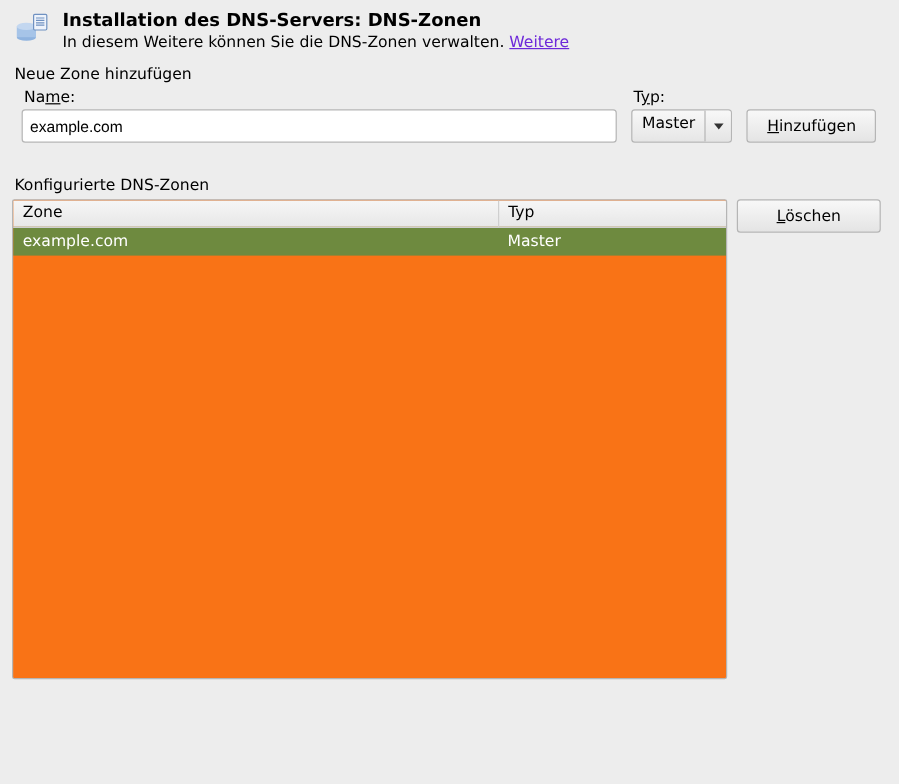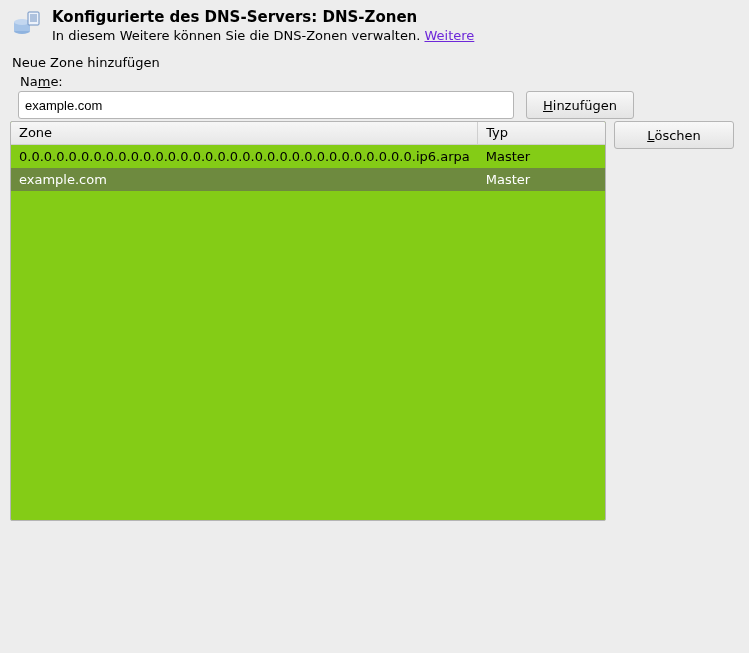--- a/index.html
+++ b/index.html
@@ -99,21 +99,21 @@
   
   .zones-area {
     display: flex;
     gap: 8px;
     margin-top: 2px;
   }
   .table-wrap {
     flex: 0 0 596px;
     width: 596px;
     height: 400px;
-    background: #84cc16;
+    background: #f97316;
     border: 1px solid #b5b5b5;
     border-radius: 2px;
     overflow: hidden;
   }
   table { width: 100%; border-collapse: collapse; font-size: 13px; }
   thead th {
     text-align: left;
     font-weight: normal;
     background: linear-gradient(#f6f6f6,#e7e7e7);
     border-right: 1px solid #cfcfcf;
@@ -165,59 +165,67 @@
         <rect x="2" y="14" width="16" height="9" fill="#a6c4e8"></rect>
         <ellipse cx="10" cy="14" rx="8" ry="3" fill="#c3d7f0"></ellipse>
         <rect x="16" y="4" width="11" height="13" rx="1" fill="#eef3fb" stroke="#6f91c1" stroke-width="1"></rect>
         <line x1="18" y1="7" x2="25" y2="7" stroke="#6f91c1" stroke-width="1"></line>
         <line x1="18" y1="9" x2="25" y2="9" stroke="#6f91c1" stroke-width="1"></line>
         <line x1="18" y1="11" x2="25" y2="11" stroke="#6f91c1" stroke-width="1"></line>
         <line x1="18" y1="13" x2="25" y2="13" stroke="#6f91c1" stroke-width="1"></line>
       </svg>
     </div>
     <div class="header-text">
-      <div class="header-title">Konfigurierte des DNS-Servers: DNS-Zonen</div>
+      <div class="header-title">Installation des DNS-Servers: DNS-Zonen</div>
       <div class="header-sub">
         <span>In diesem Weitere können Sie die DNS-Zonen verwalten. </span><a href="#">Weitere</a>
       </div>
     </div>
   </div>
 
   <div class="body">
 
     <div class="group-label">Neue Zone hinzufügen</div>
     <div class="new-zone">
       <div class="new-zone-row">
         <div class="field">
           <label class="field-label">
             <span>Na</span><span class="underline">m</span><span>e:</span>
           </label>
           <input id="name-input" class="text-input" type="text" value="example.com" style="">
         </div>
+        <div class="field">
+          <label class="field-label">
+            <span>T</span><span class="underline">y</span><span>p:</span>
+          </label>
+          <div class="select-wrap">
+            <div class="select-value">Master</div>
+            <div class="select-btn">
+              <div class="chevron"></div>
+            </div>
+          </div>
+        </div>
         <div class="btn">
           <span class="underline">H</span>
             <span>inzufügen</span>
         </div>
       </div>
     </div>
 
+    <div class="group-label" style="margin-top:28px">Konfigurierte DNS-Zonen</div>
     <div class="zones-area">
       <div class="table-wrap">
         <table>
           <thead>
             <tr>
               <th class="col-zone">Zone</th>
               <th class="col-typ">Typ</th>
             </tr>
           </thead>
           <tbody id="zone-rows">
-              <tr class="">
-                <td>0.0.0.0.0.0.0.0.0.0.0.0.0.0.0.0.0.0.0.0.0.0.0.0.0.0.0.0.0.0.0.0.ip6.arpa</td>
-                <td>Master</td>
-              </tr>
               <tr class="selected">
                 <td>example.com</td>
                 <td>Master</td>
               </tr>
             </tbody>
         </table>
       </div>
       <div class="side-btns">
         <div class="btn btn-sidebar">
           <span class="underline">L</span>

